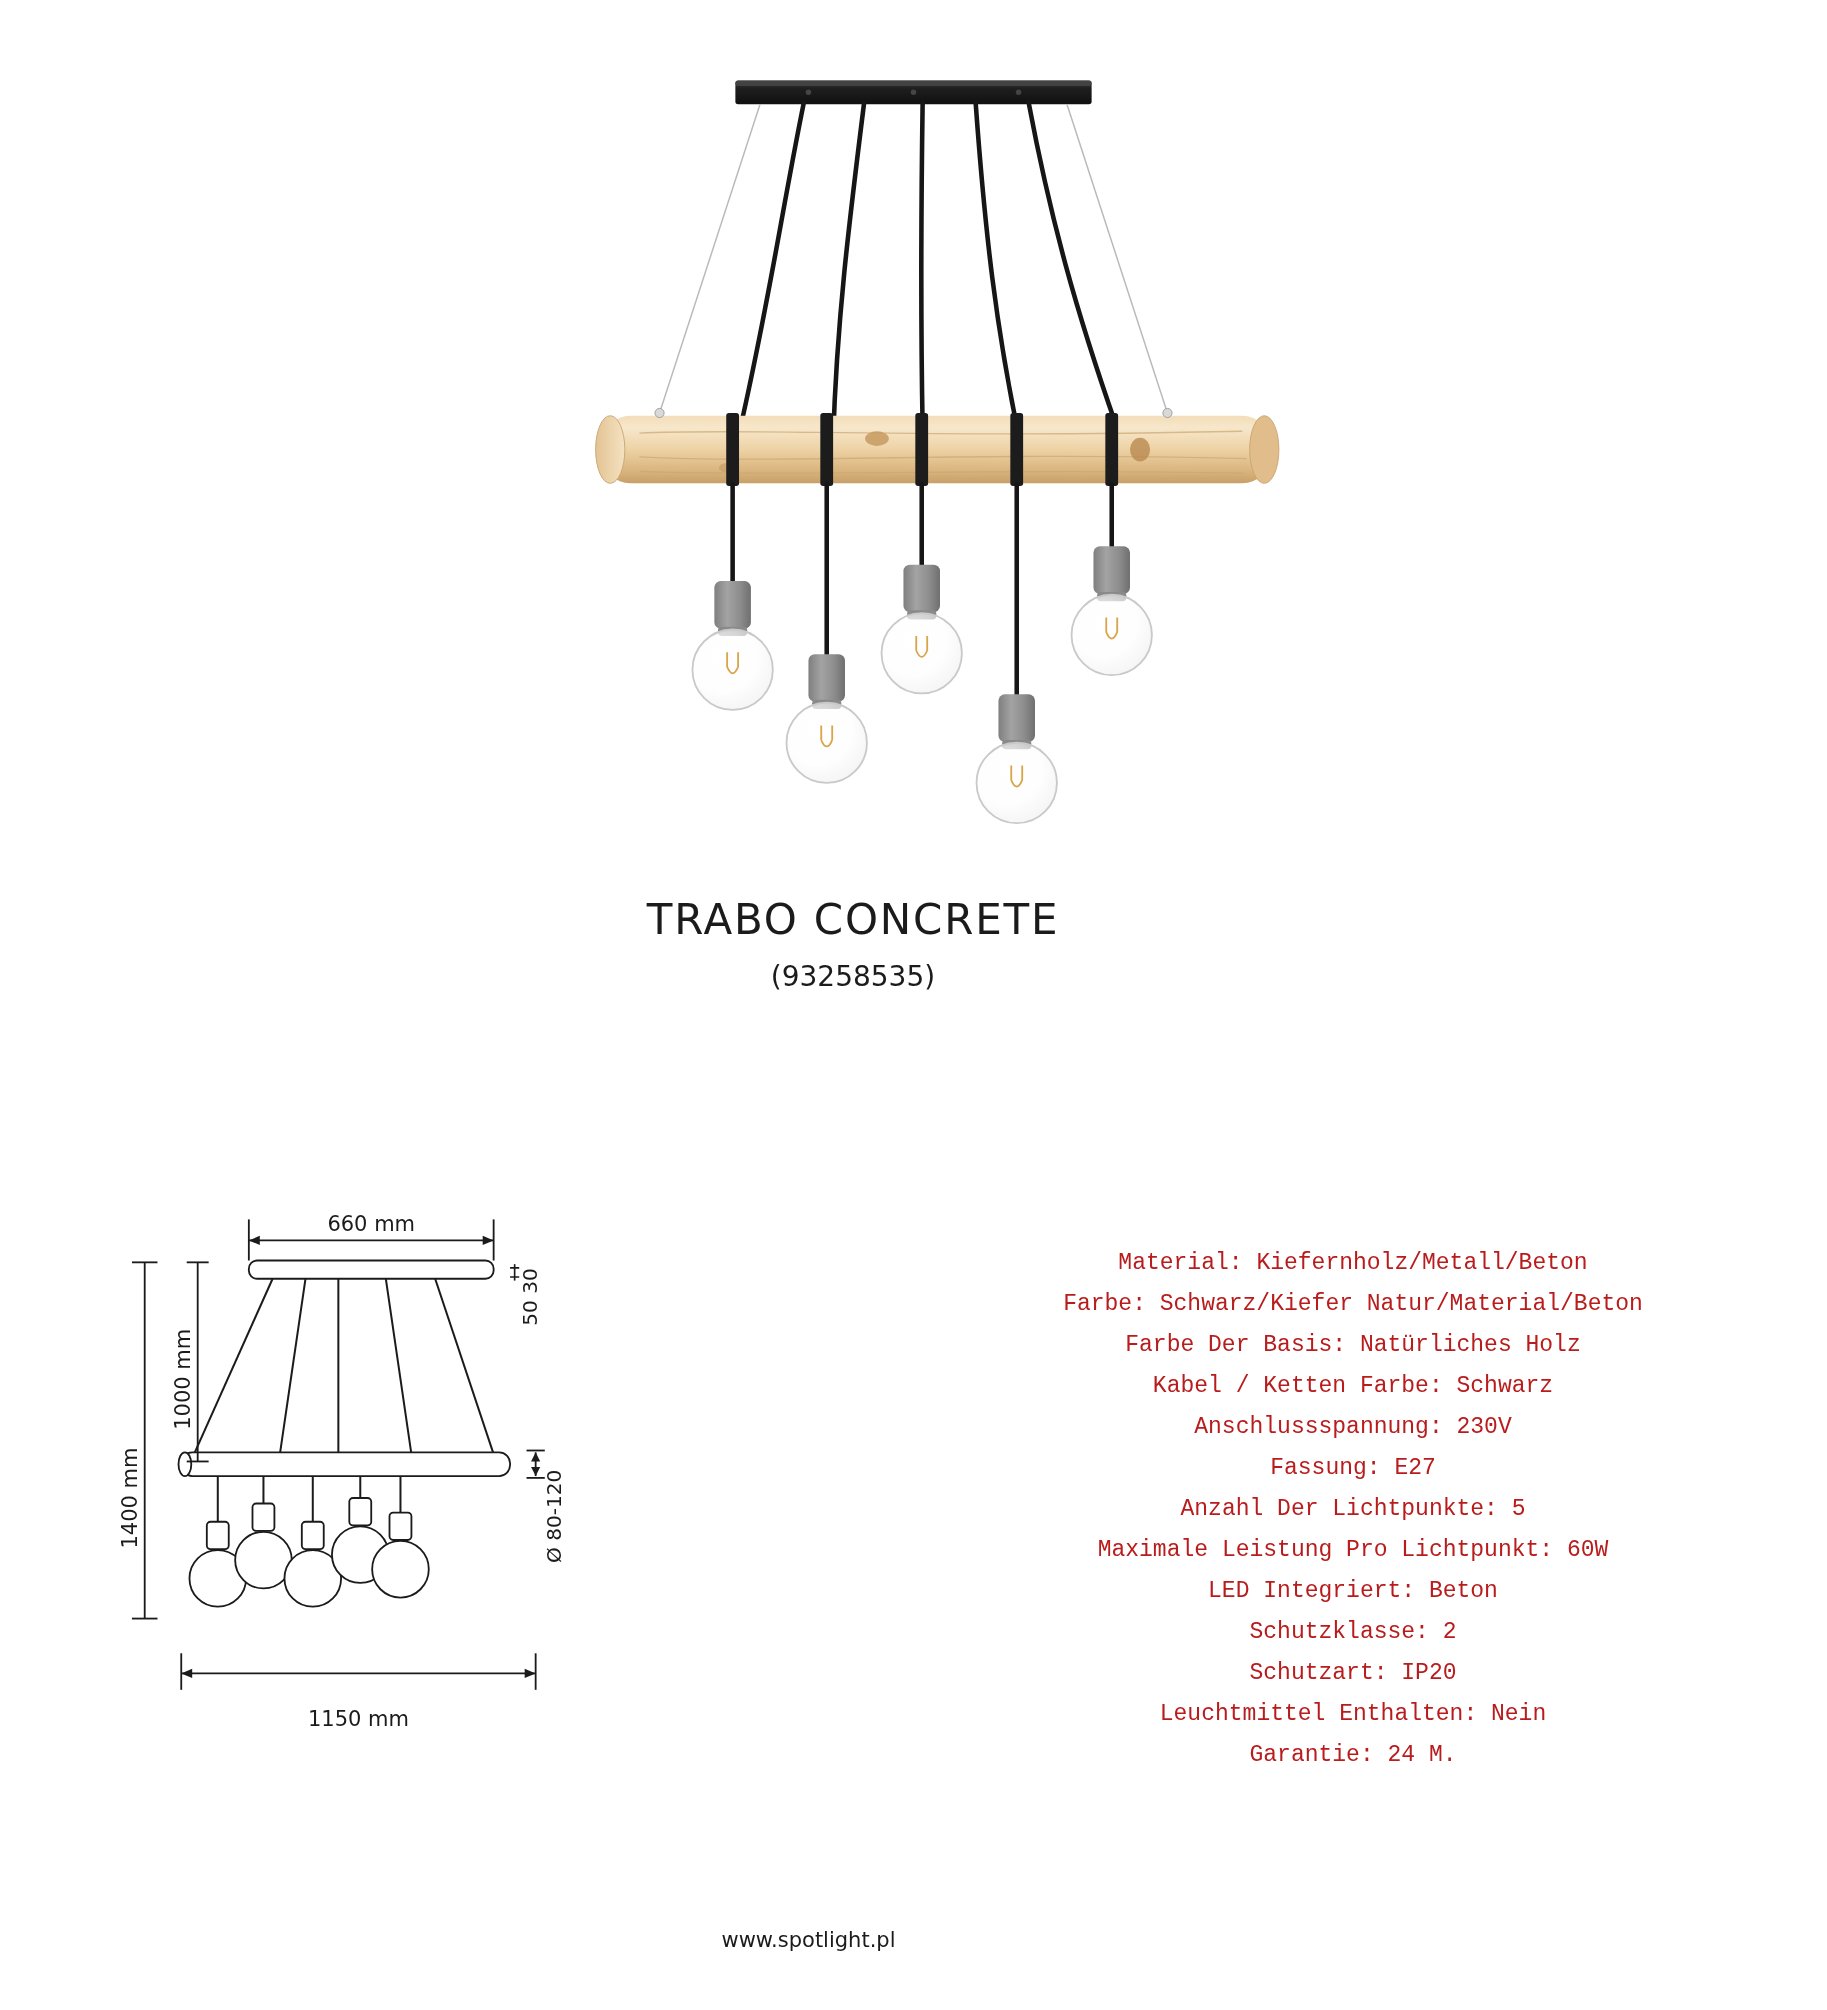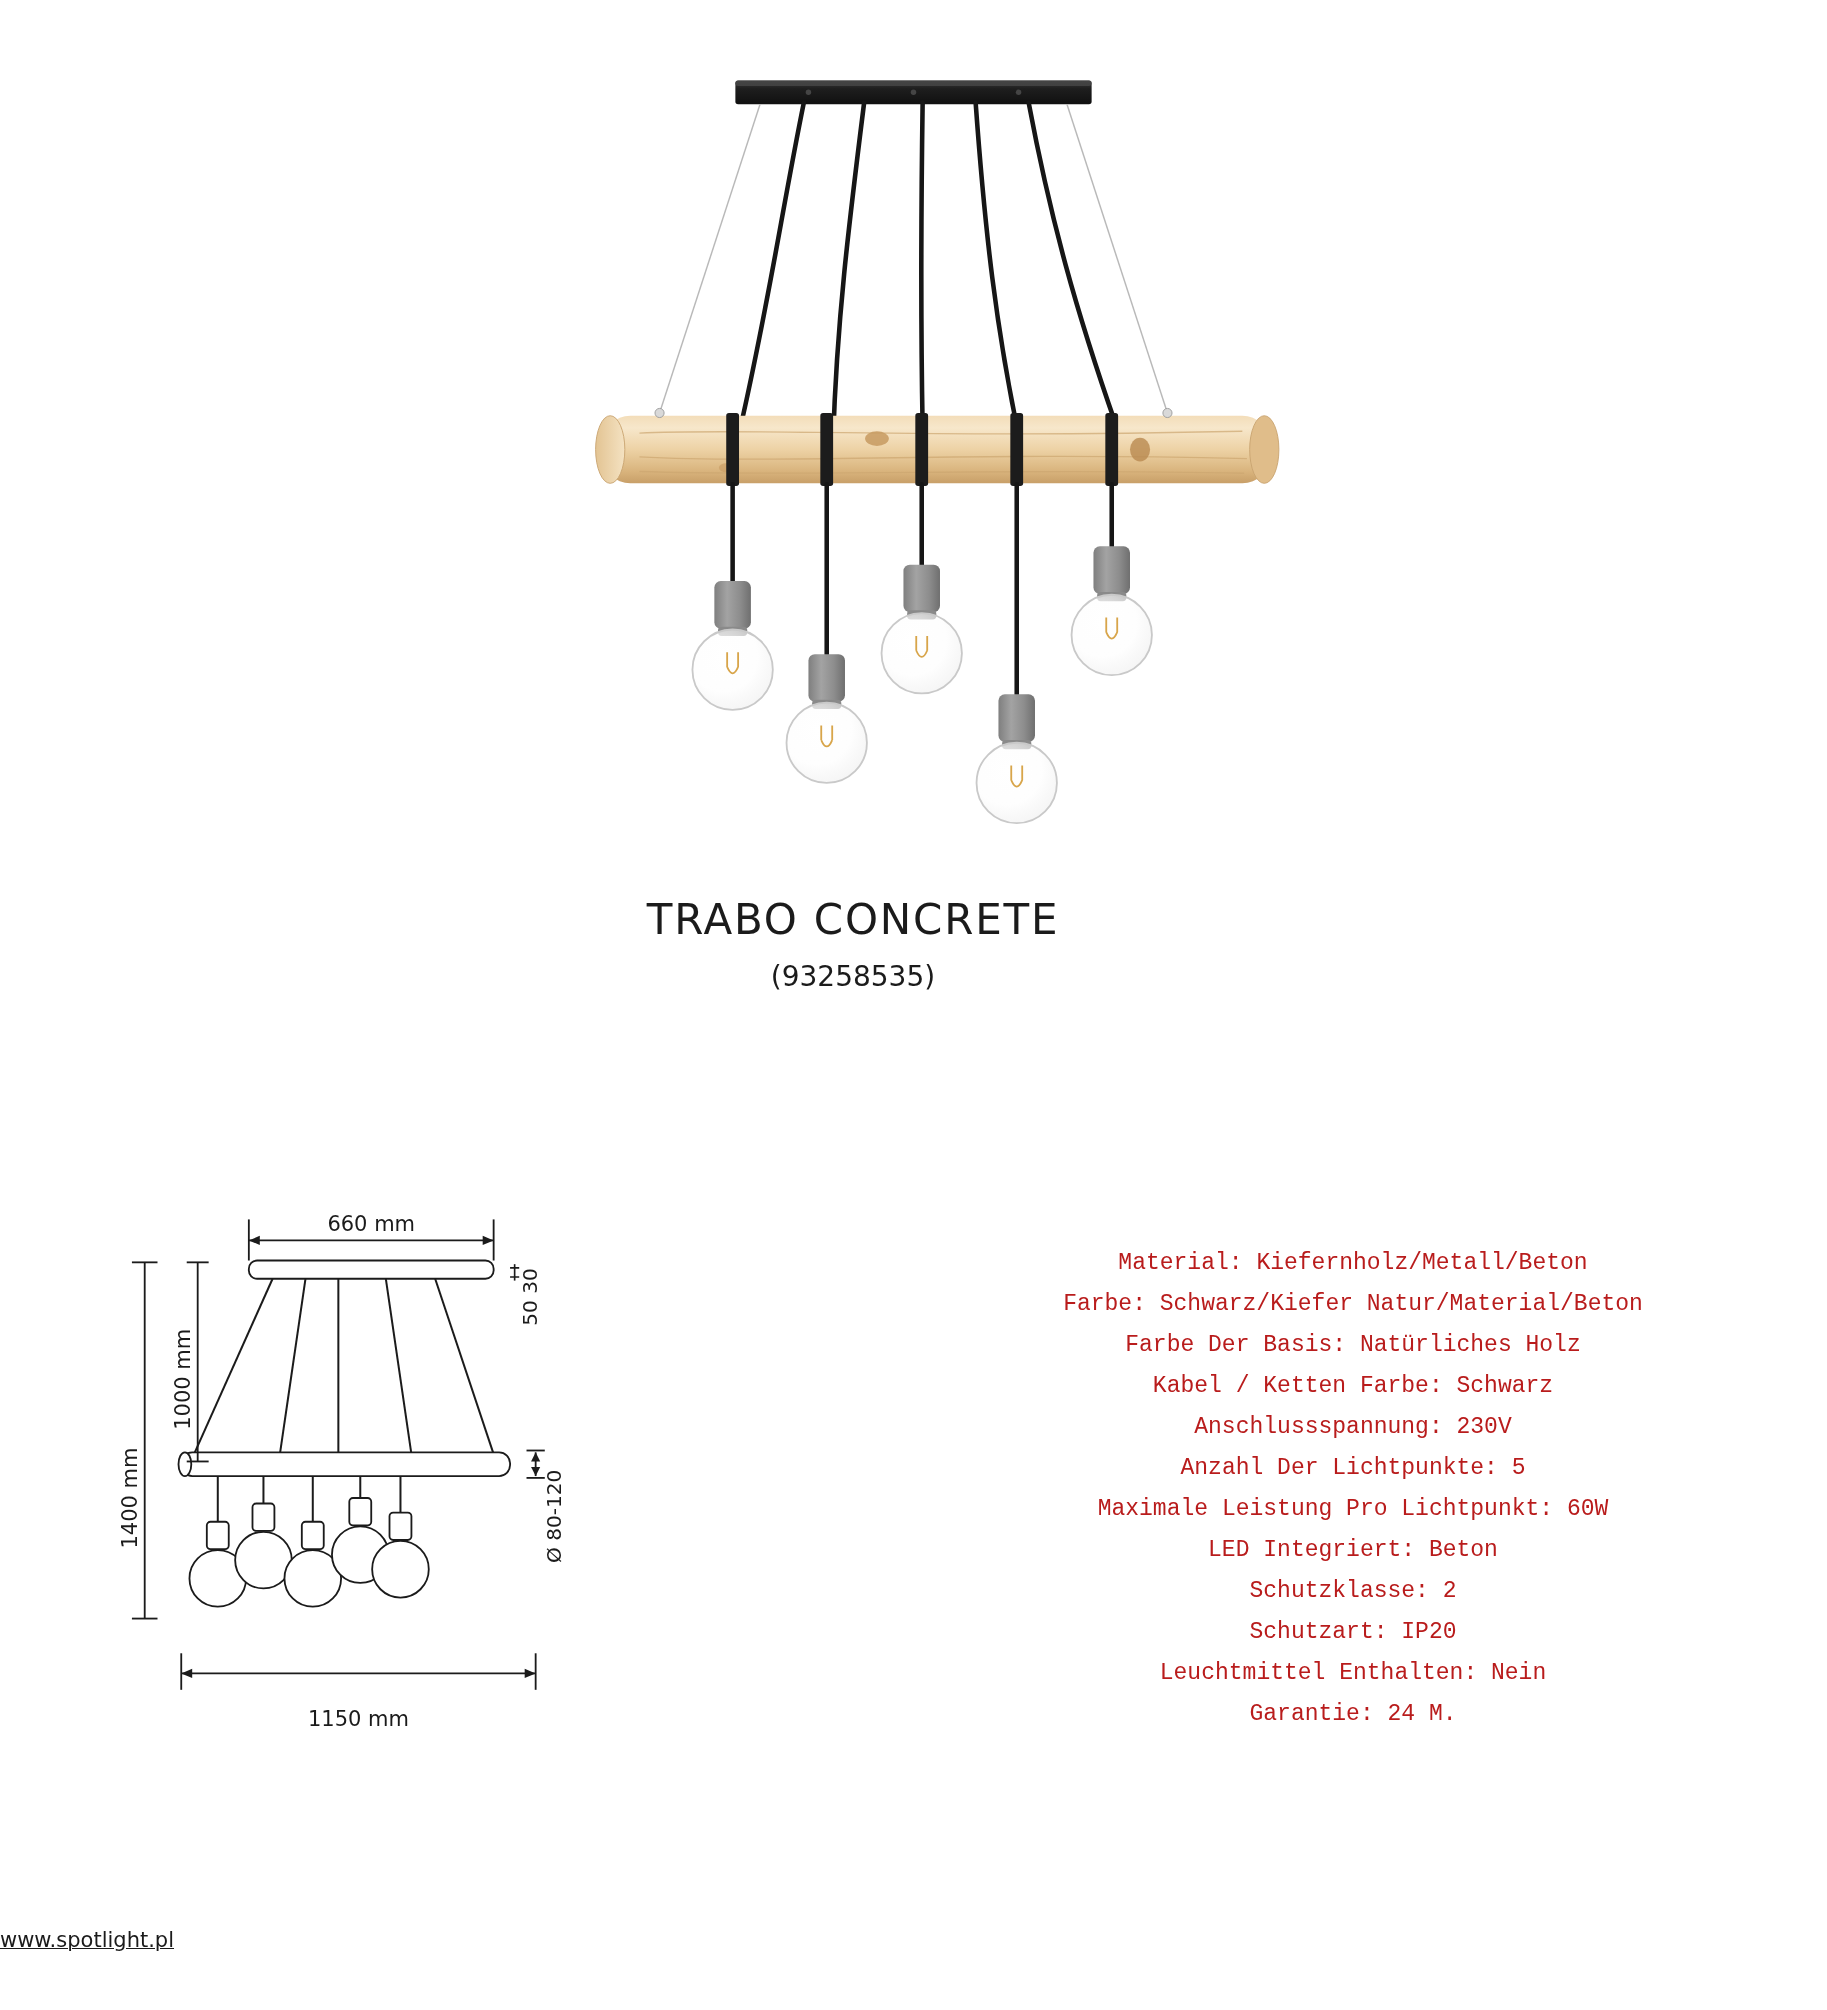--- a/index.html
+++ b/index.html
@@ -72,22 +72,21 @@
     white-space: nowrap;
     font-family: Liberation Mono, monospace;
   }
 
   
   #footer {
     position: absolute;
     left: 0;
     top: 1928px;
     width: 1617px;
-    text-align: left;
-    text-decoration: underline;
+    text-align: center;
   }
   #footer-url {
     font-size: 21px;
     color: #1b1b1b;
     font-family: "DejaVu Sans", sans-serif;
   }
 </style>
 </head>
 <body>
 
@@ -314,20 +313,21 @@
     <text x="272" y="620" text-anchor="middle" font-family="DejaVu Sans, sans-serif" font-size="23" fill="#1b1b1b">1150 mm</text>
   </svg>
 </div>
 
 <div id="specs">
   <div class="spec-line">Material: Kiefernholz/Metall/Beton</div>
   <div class="spec-line">Farbe: Schwarz/Kiefer Natur/Material/Beton</div>
   <div class="spec-line">Farbe Der Basis: Natürliches Holz</div>
   <div class="spec-line">Kabel / Ketten Farbe: Schwarz</div>
   <div class="spec-line">Anschlussspannung: 230V</div>
+  <div class="spec-line">Fassung: E27</div>
   <div class="spec-line">Anzahl Der Lichtpunkte: 5</div>
   <div class="spec-line">Maximale Leistung Pro Lichtpunkt: 60W</div>
   <div class="spec-line">LED Integriert: Beton</div>
   <div class="spec-line">Schutzklasse: 2</div>
   <div class="spec-line">Schutzart: IP20</div>
   <div class="spec-line">Leuchtmittel Enthalten: Nein</div>
   <div class="spec-line">Garantie: 24 M.</div>
 </div>
 
 <div id="footer">

